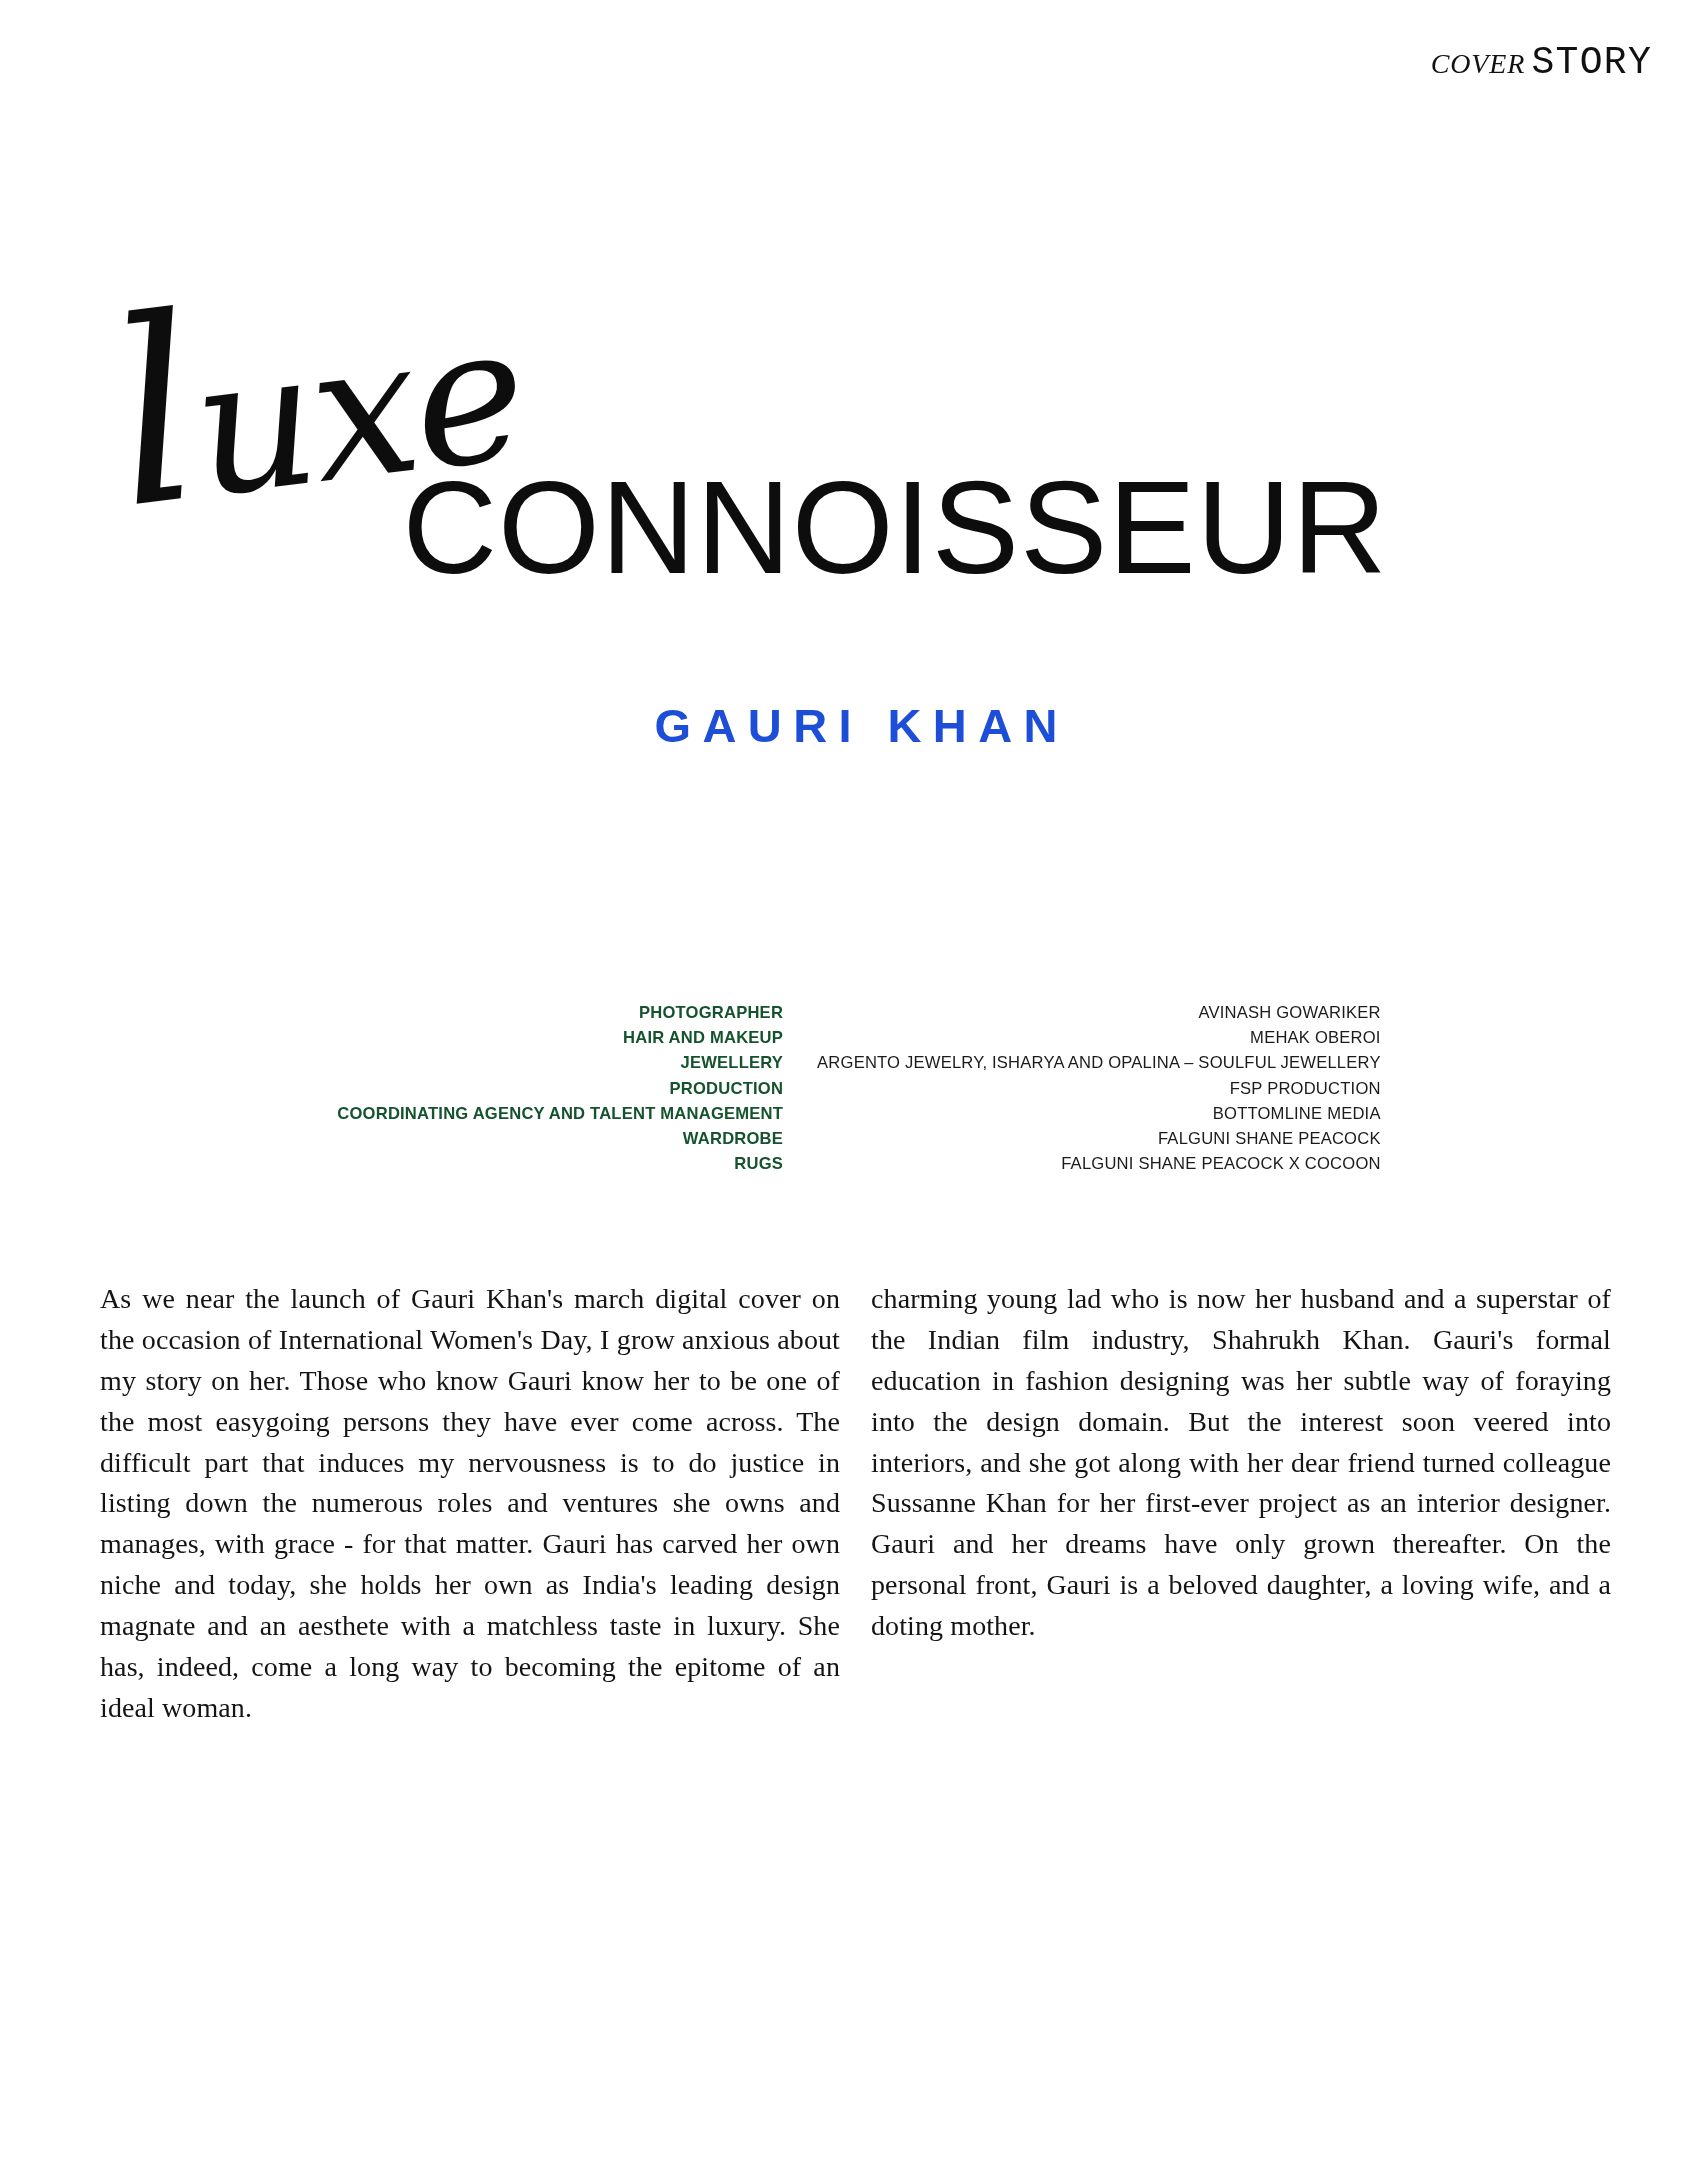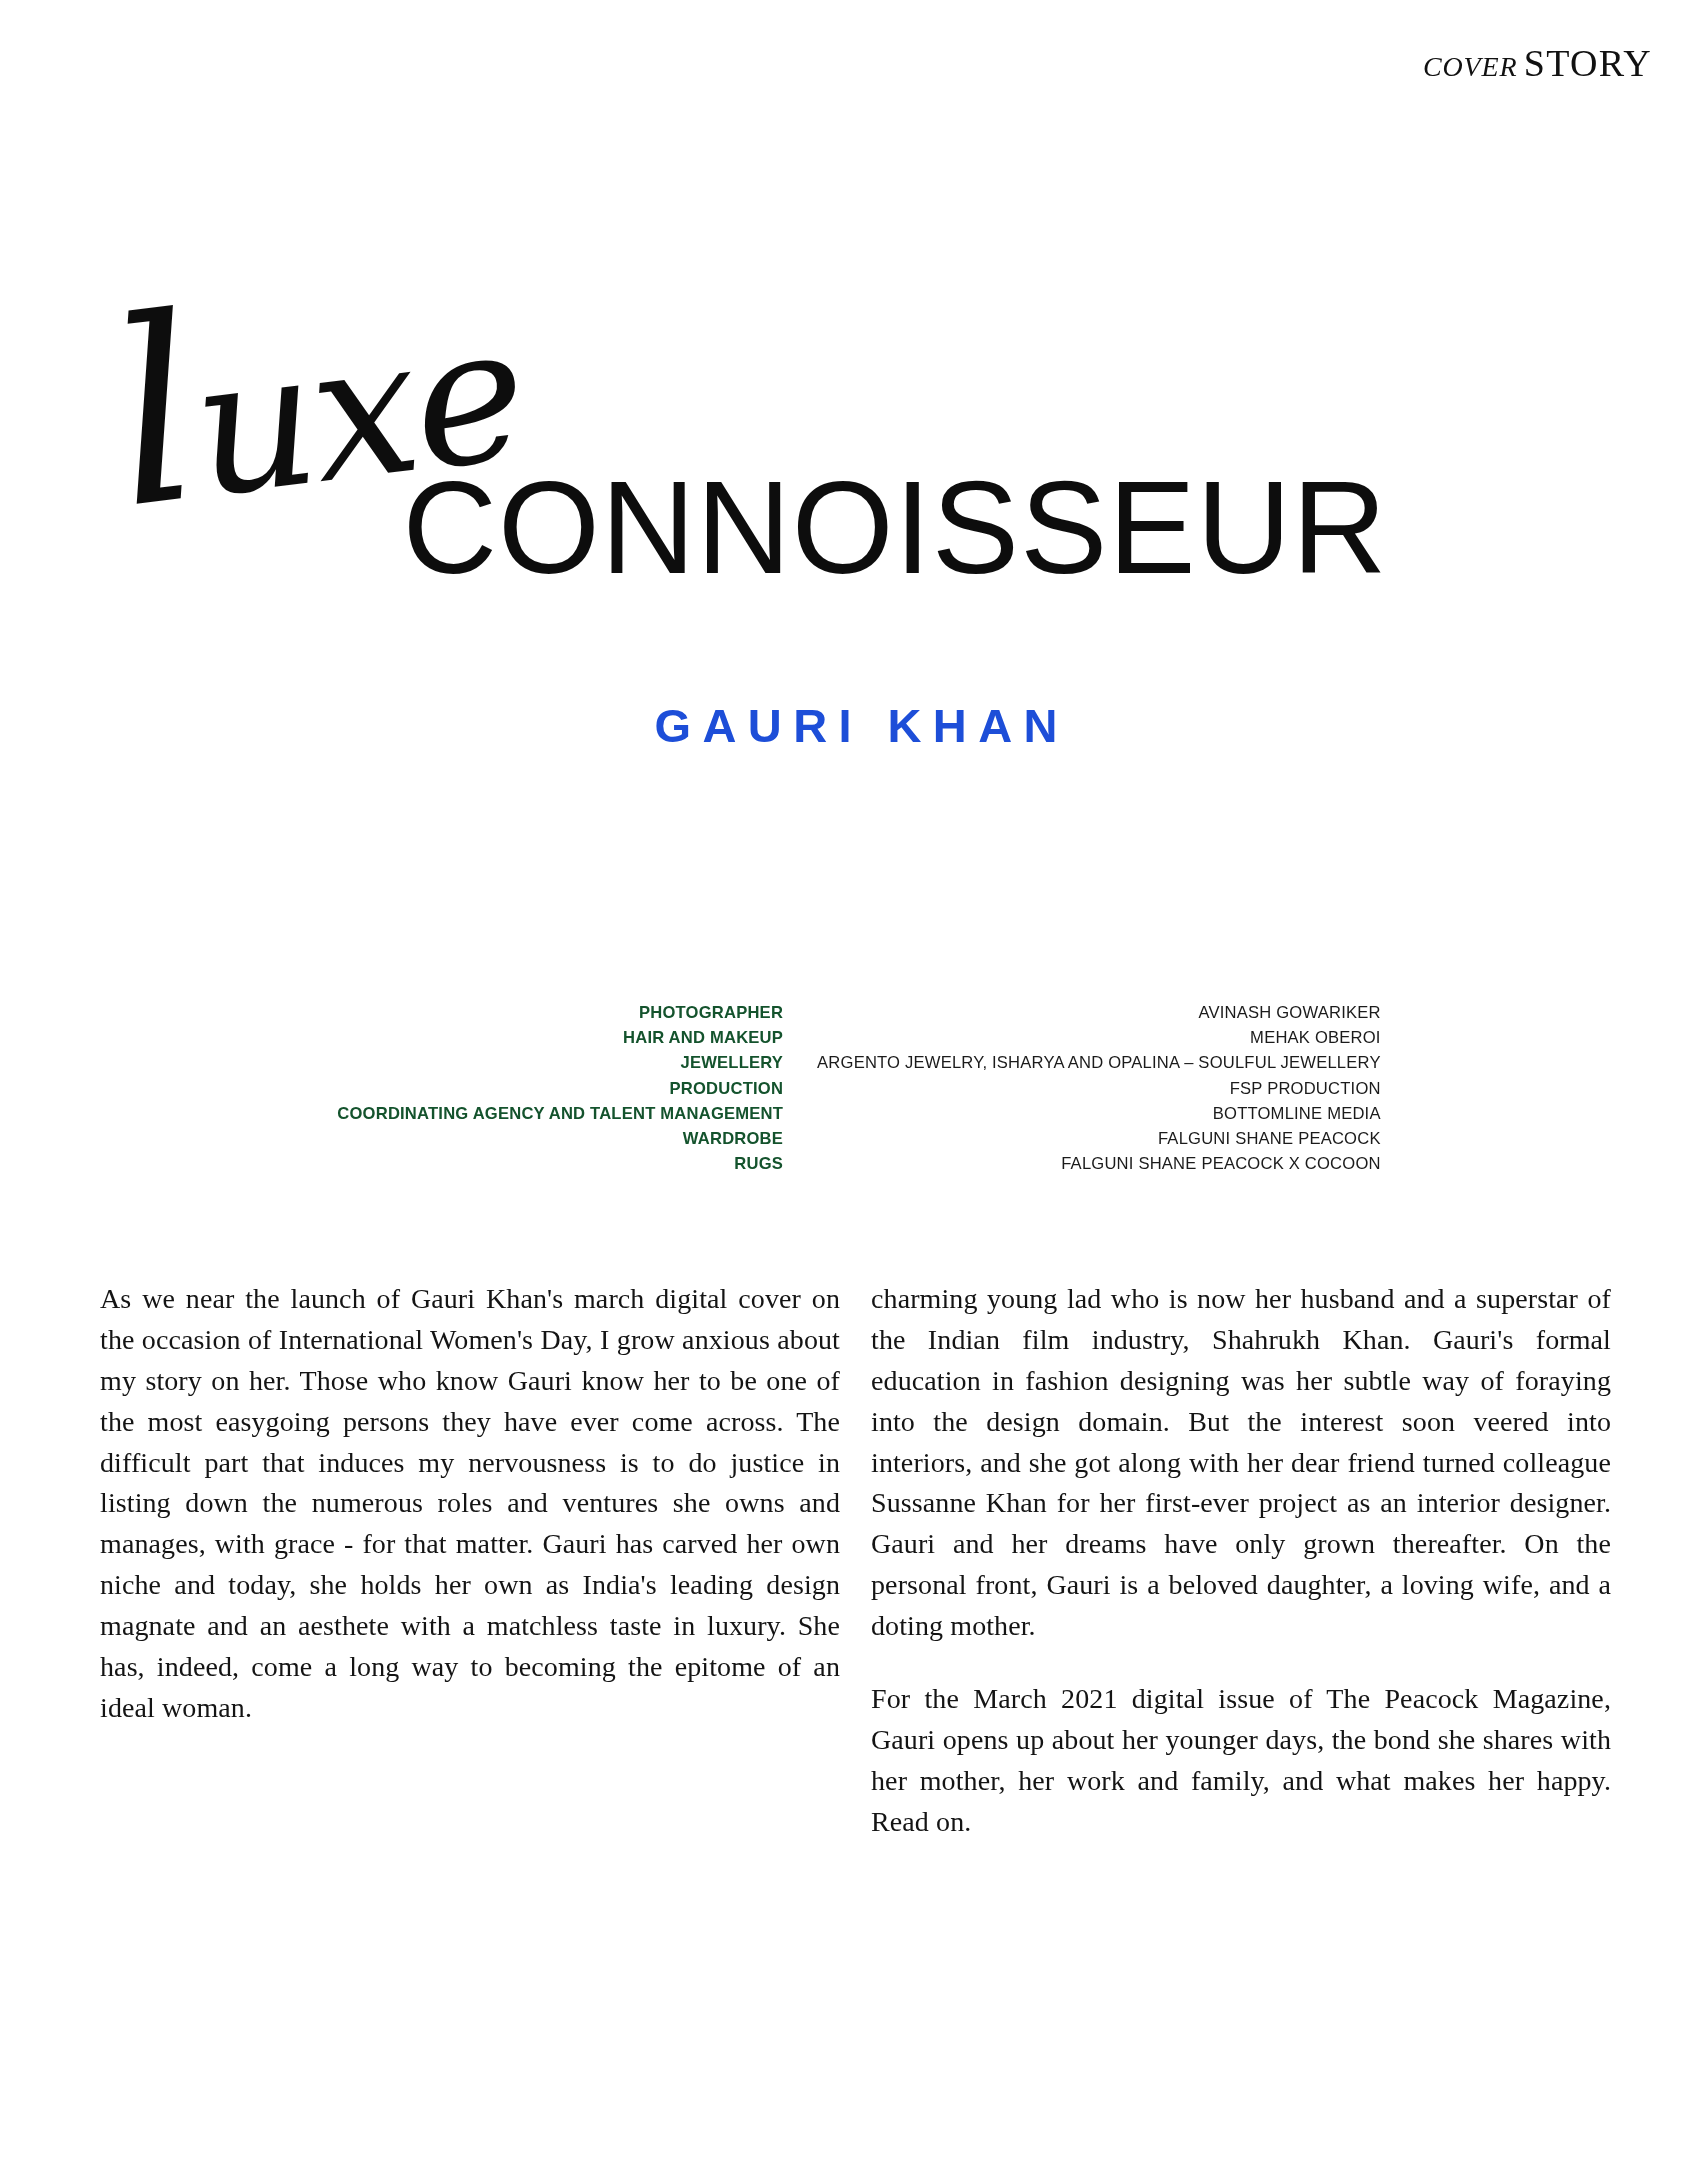--- a/index.html
+++ b/index.html
@@ -26,21 +26,21 @@
     gap: 6.1px;
   }
   .header .cover {
     font-family: "Liberation Serif", serif;
     font-style: italic;
     font-size: 28px;
     letter-spacing: 0.9px;
     color: #111;
   }
   .header .story {
-    font-family: Liberation Serif, serif;
+    font-family: Liberation Mono, monospace;
     font-size: 38px;
     letter-spacing: 1.3px;
     color: #111;
     text-align: right;
   }
 
   
   .title-block {
     position: absolute;
     top: 279px;
@@ -185,16 +185,15 @@
     <div class="credit-value">FALGUNI SHANE PEACOCK X COCOON</div>
   </div>
 </div>
 
 <div class="body-area">
   <div class="col">
     <p>As we near the launch of Gauri Khan's march digital cover on the occasion of International Women's Day, I grow anxious about my story on her. Those who know Gauri know her to be one of the most easygoing persons they have ever come across. The difficult part that induces my nervousness is to do justice in listing down the numerous roles and ventures she owns and manages, with grace - for that matter. Gauri has carved her own niche and today, she holds her own as India's leading design magnate and an aesthete with a matchless taste in luxury. She has, indeed, come a long way to becoming the epitome of an ideal woman.</p>
   </div>
   <div class="col">
     <p>charming young lad who is now her husband and a superstar of the Indian film industry, Shahrukh Khan. Gauri's formal education in fashion designing was her subtle way of foraying into the design domain. But the interest soon veered into interiors, and she got along with her dear friend turned colleague Sussanne Khan for her first-ever project as an interior designer. Gauri and her dreams have only grown thereafter. On the personal front, Gauri is a beloved daughter, a loving wife, and a doting mother.</p>
-    <p>For the March 2021 digital issue of The Peacock Magazine, Gauri opens up about her younger days, the bond she shares with her mother, her work and family, and what makes her happy.   Read on.</p>
   </div>
 </div>
 
 
 </body></html>

